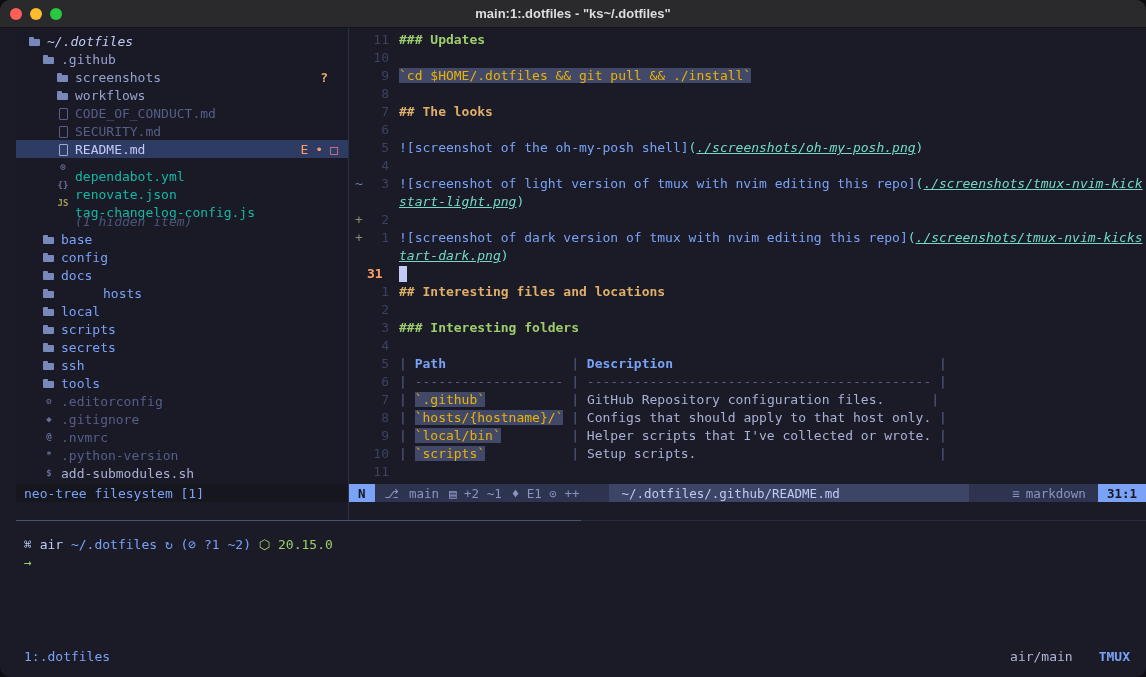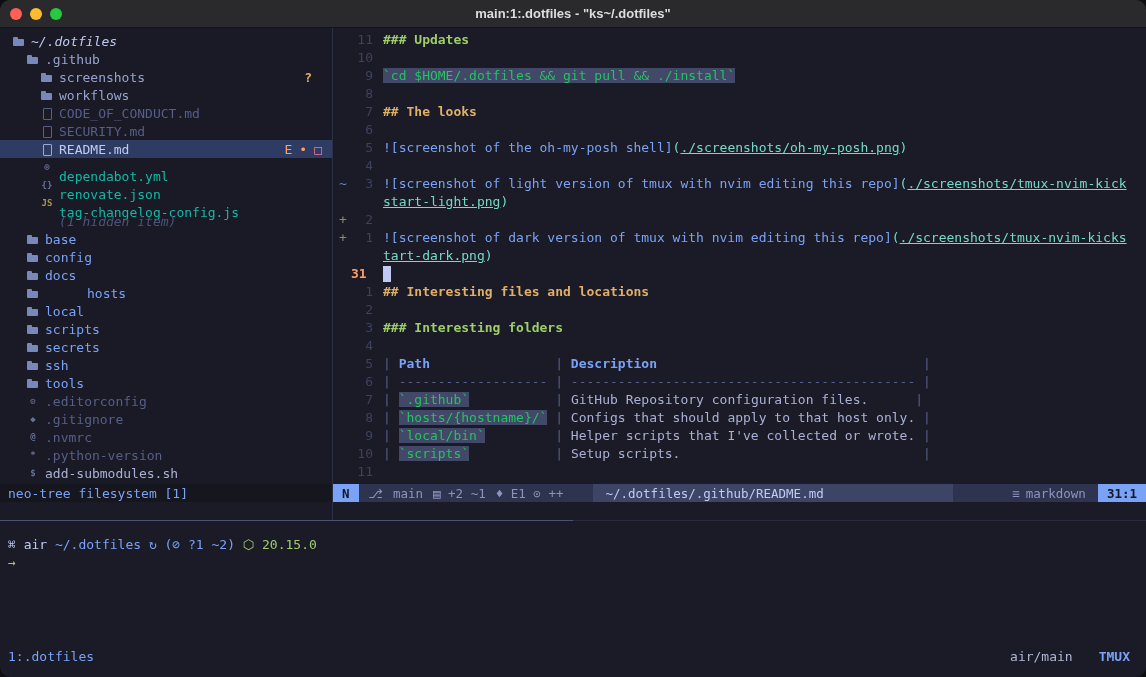--- a/index.html
+++ b/index.html
@@ -12,21 +12,21 @@
   }
   
   .titlebar { flex:0 0 28px; background:#2a2a2d; border-bottom:1px solid #151517;
     display:flex; align-items:center; position:relative; }
   .lights { display:flex; gap:8px; padding-left:10px; z-index:2; }
   .light { width:12px; height:12px; border-radius:50%; display:inline-block; }
   .light.red { background:#ff5f57; } .light.yellow { background:#febc2e; } .light.green { background:#28c840; }
   .title { position:absolute; left:0; right:0; text-align:center;
     font-family:"Liberation Sans",sans-serif; font-size:13px; font-weight:700; color:#dddde1; }
   
-  .main { flex:1; display:flex; flex-direction:column; overflow:hidden; }
+  .main { flex:1; display:flex; flex-direction:column; overflow:hidden;padding-left:16px; }
   .toppane { flex:0 0 492px; display:flex; overflow:hidden; }
   
   .neotree { flex:0 0 332px; display:flex; flex-direction:column; padding-top:4px; background:#191a25; }
   .tlist { flex:1; overflow:hidden; }
   .trow { height:18px; display:flex; align-items:center; white-space:pre; position:relative; }
   .trow.sel { background:#2e3c64; }
   .ticon { flex:0 0 18px; width:18px; height:18px; position:relative;
     display:inline-flex; align-items:center; justify-content:center; }
   .ticon.glyph { font-size:9px; font-weight:bold; color:#667099; }
   .ic-js { color:#a69655 !important; }
@@ -56,24 +56,24 @@
   .elines { flex:1; overflow:hidden; }
   .eline { height:18px; display:flex; white-space:pre; }
   .sign { flex:0 0 16px; padding-left:6px; }
   .sign.change { color:#6183bb; } .sign.add { color:#7d926a; }
   .lnum { flex:0 0 24px; text-align:right; color:#3b4261; }
   .lnum.cur { color:#ff9e64; font-weight:bold; text-align:left; padding-left:2px; }
   .ltext { flex:1; padding-left:10px; overflow:hidden; }
   .cursor { display:inline-block; width:8px; height:16px; background:#c0caf5; vertical-align:-3px; }
   .seg.h2 { color:#e0af68; font-weight:bold; }
   .seg.h3 { color:#9ece6a; font-weight:bold; }
-  .seg.chip { background:#414868; color:#22c55e; }
+  .seg.chip { background:#414868; color:#eab308; }
   .seg.alt { color:#7aa2f7; }
   .seg.url { color:#73daca; }
-  .seg.urlu { color:#73daca; text-decoration:underline; }
+  .seg.urlu { color:#73daca; text-decoration:underline;font-style:italic; }
   .seg.pipe, .seg.dash { color:#565f89; }
   .seg.plain { color:#a9b1d6; }
   .seg.th { color:#7aa2f7; font-weight:bold; }
   
   .statusline { flex:0 0 18px; background:#2e3450; display:flex; align-items:center;
     font-size:12.5px; overflow:hidden; }
   .sl-mode { background:#7aa2f7; color:#15161e; font-weight:bold; padding:0 9px;
     height:100%; display:flex; align-items:center; }
   .sl-git { padding:0 10px; color:#8b94bd; display:flex; gap:10px; align-items:center; }
   .sl-path { background:#3d4566; color:#c0caf5; padding:0 12px; margin-left:20px;

